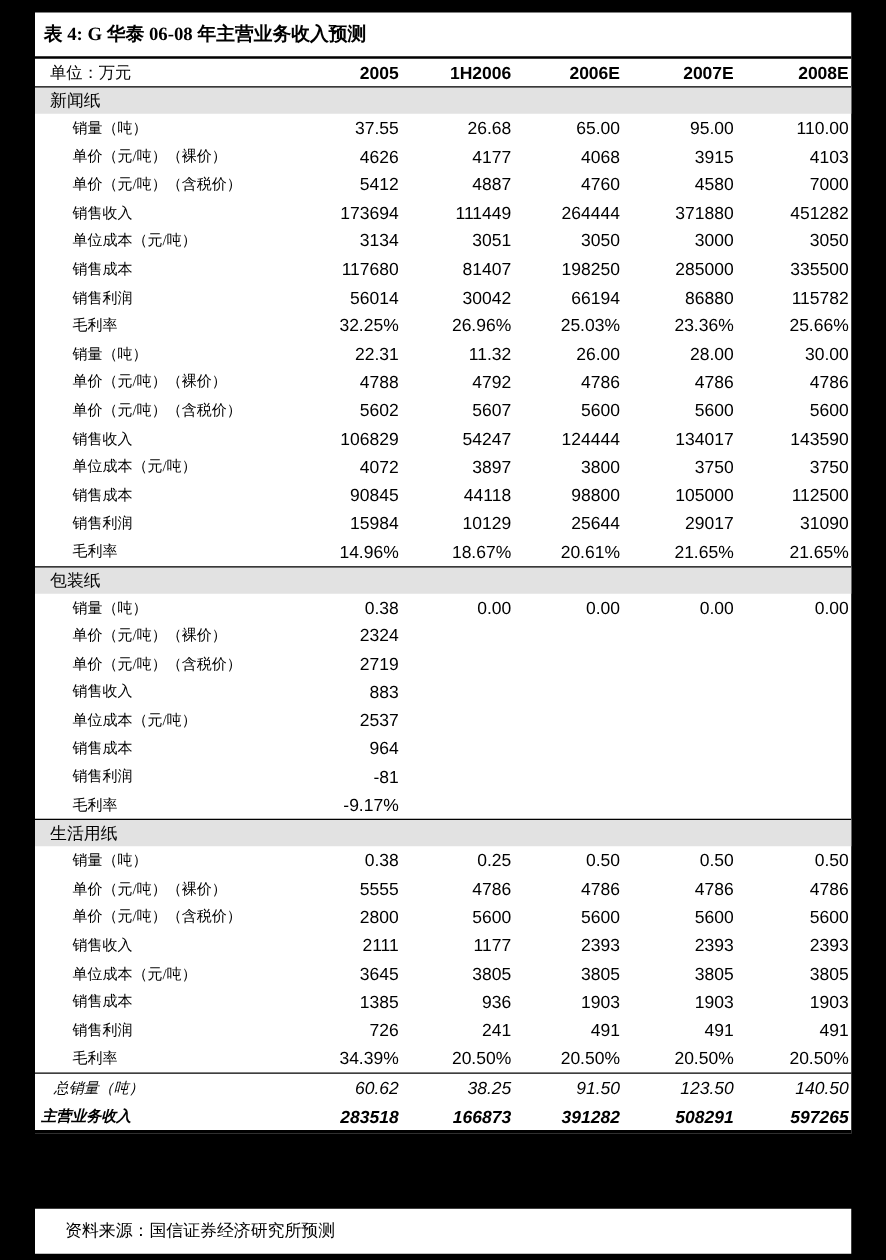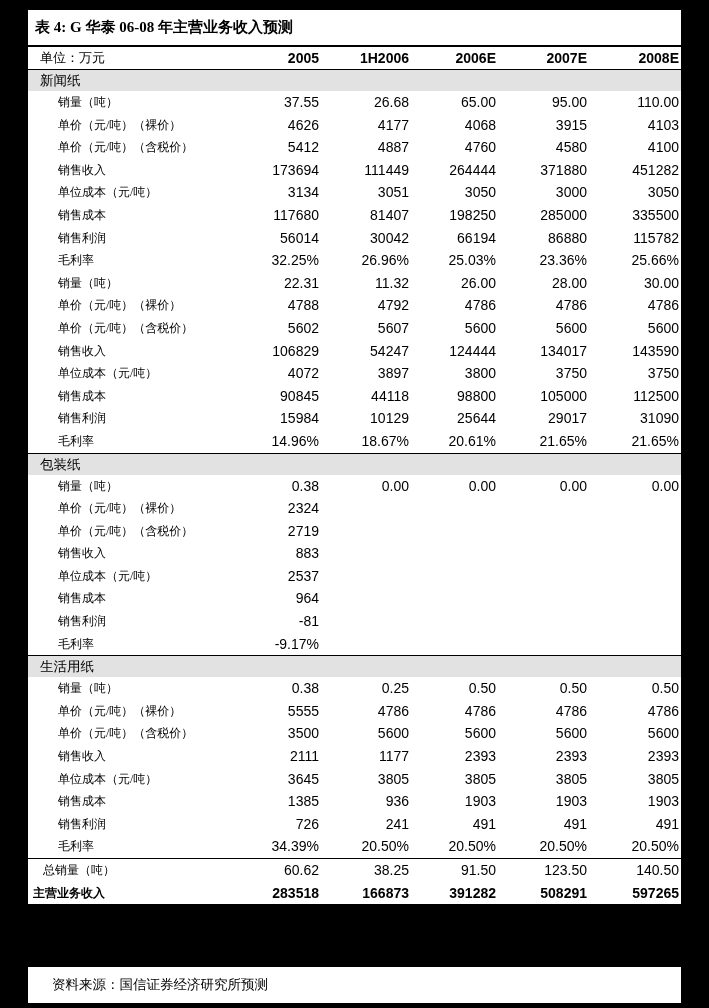--- a/index.html
+++ b/index.html
@@ -49,21 +49,21 @@
   }
   .row-label{
     padding-left:30px;font-size:12px;
     white-space:nowrap;overflow:hidden;
   }
   .cell{
     text-align:right;padding-right:2px;
     font-family:"Liberation Sans", sans-serif;
     font-size:14px;
   }
-  .totals{border-top:1px solid #000;}
+  .totals{border-top:1px solid #000;font-style:italic;}
   .total-row .row-label{padding-left:15px;}
   .total-row.grand .row-label{
     padding-left:5px;font-weight:bold;
   }
   .total-row.grand .cell{font-weight:bold;}
   .footer-strip{
     position:absolute;left:28px;top:967px;width:653px;height:36px;
     background:#fff;
     display:flex;align-items:center;
     padding-left:24px;
@@ -103,21 +103,21 @@
         <div class="cell">4068</div>
         <div class="cell">3915</div>
         <div class="cell">4103</div>
       </div>
       <div class="data-row">
         <div class="row-label">单价（元/吨）（含税价）</div>
         <div class="cell">5412</div>
         <div class="cell">4887</div>
         <div class="cell">4760</div>
         <div class="cell">4580</div>
-        <div class="cell">4100</div>
+        <div class="cell">7000</div>
       </div>
       <div class="data-row">
         <div class="row-label">销售收入</div>
         <div class="cell">173694</div>
         <div class="cell">111449</div>
         <div class="cell">264444</div>
         <div class="cell">371880</div>
         <div class="cell">451282</div>
       </div>
       <div class="data-row">
@@ -293,21 +293,21 @@
       <div class="data-row">
         <div class="row-label">单价（元/吨）（裸价）</div>
         <div class="cell">5555</div>
         <div class="cell">4786</div>
         <div class="cell">4786</div>
         <div class="cell">4786</div>
         <div class="cell">4786</div>
       </div>
       <div class="data-row">
         <div class="row-label">单价（元/吨）（含税价）</div>
-        <div class="cell">3500</div>
+        <div class="cell">2800</div>
         <div class="cell">5600</div>
         <div class="cell">5600</div>
         <div class="cell">5600</div>
         <div class="cell">5600</div>
       </div>
       <div class="data-row">
         <div class="row-label">销售收入</div>
         <div class="cell">2111</div>
         <div class="cell">1177</div>
         <div class="cell">2393</div>

